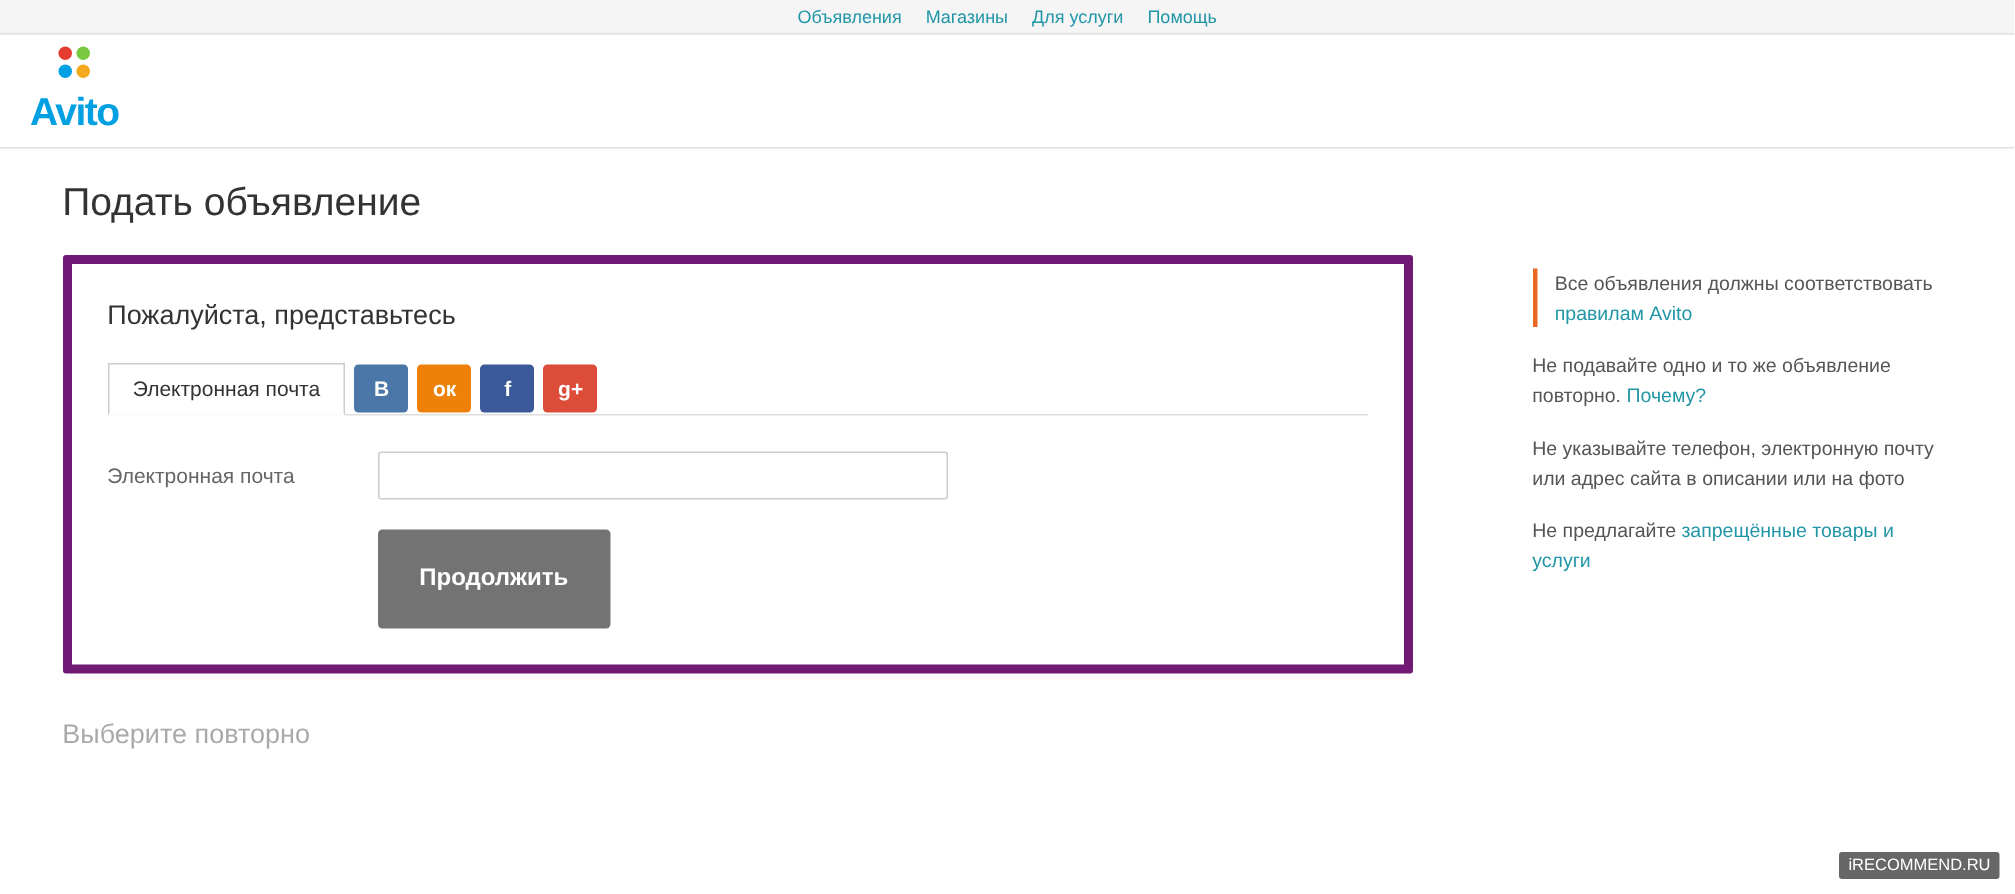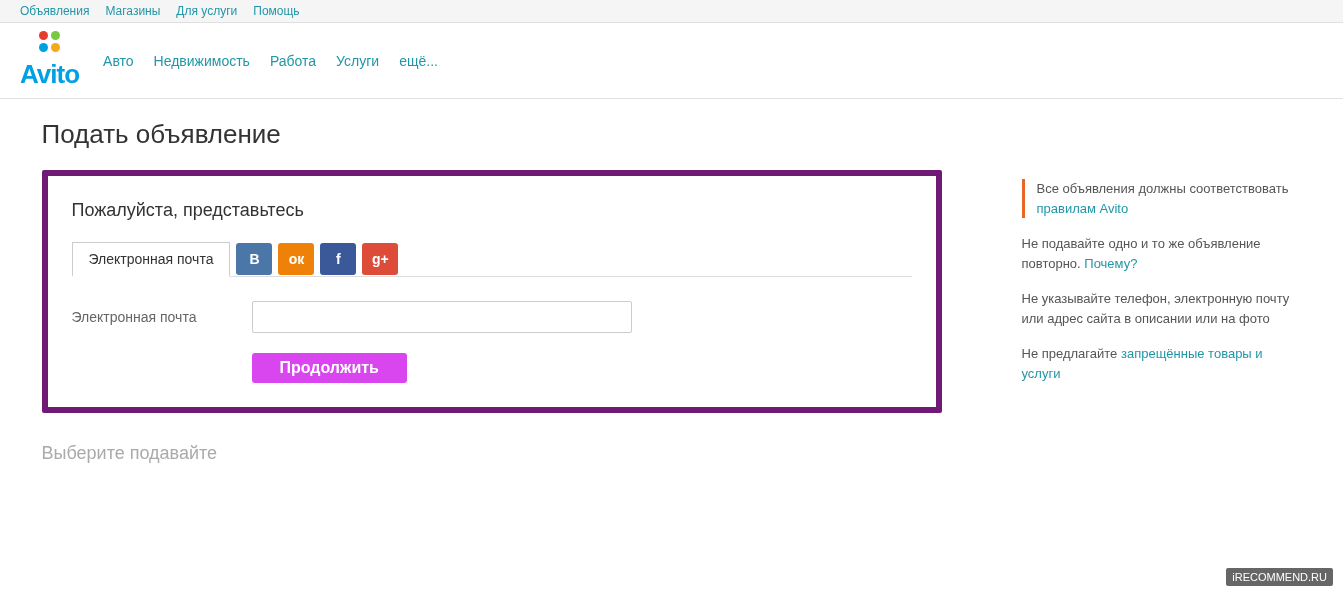--- a/index.html
+++ b/index.html
@@ -12,20 +12,21 @@
 
     
     .top-bar {
       background: #f5f5f5;
       border-bottom: 1px solid #e0e0e0;
       padding: 4px 20px;
       display: flex;
       justify-content: flex-start;
       align-items: center;
       font-size: 12px;
+      flex-direction: column;
     }
     .top-bar-left {
       display: flex;
       gap: 16px;
     }
     .top-bar-left a {
       color: #2196a7;
       text-decoration: none;
     }
     .top-bar-right {
@@ -191,25 +192,25 @@
       padding: 4px 8px;
       font-size: 14px;
       outline: none;
     }
 
     .submit-area {
       margin-left: 180px;
     }
 
     .btn-continue {
-      background: #d946ef;
+      background: #737373;
       color: #fff;
       border: none;
       border-radius: 3px;
-      padding: 6px 28px;
+      padding: 24px 28px;
       font-size: 16px;
       cursor: pointer;
       font-weight: bold;
     }
 
     
     .category-section {
       margin-top: 30px;
       font-size: 18px;
       color: #aaa;
@@ -266,27 +267,20 @@
 <div class="main-nav">
   <a href="#" class="logo">
     <div class="logo-dots">
       <div class="dot dot-red"></div>
       <div class="dot dot-green"></div>
       <div class="dot dot-blue"></div>
       <div class="dot dot-orange"></div>
     </div>
     <span class="logo-text">Avito</span>
   </a>
-  <div class="nav-links">
-    <a href="#">Авто</a>
-    <a href="#">Недвижимость</a>
-    <a href="#">Работа</a>
-    <a href="#">Услуги</a>
-    <a href="#">ещё...</a>
-  </div>
 </div>
 
 <div class="content">
   <div class="main-content">
     <h1 class="page-title">Подать объявление</h1>
 
     <div class="form-card">
       <div class="form-card-title">Пожалуйста, представьтесь</div>
 
       <div class="tabs-row">
@@ -300,21 +294,21 @@
       <div class="form-group">
         <label class="form-label">Электронная почта</label>
         <input type="email" class="form-input" style="">
       </div>
 
       <div class="submit-area">
         <button class="btn-continue">Продолжить</button>
       </div>
     </div>
 
-    <div class="category-section">Выберите подавайте</div>
+    <div class="category-section">Выберите повторно</div>
   </div>
 
   <div class="sidebar">
     <div class="sidebar-rule">
       <p class="sidebar-text">
         <span>Все объявления должны соответствовать </span><a href="#">правилам Avito</a>
       </p>
     </div>
     <p class="sidebar-text">
       <span>Не подавайте одно и то же объявление повторно. </span><a href="#">Почему?</a>

